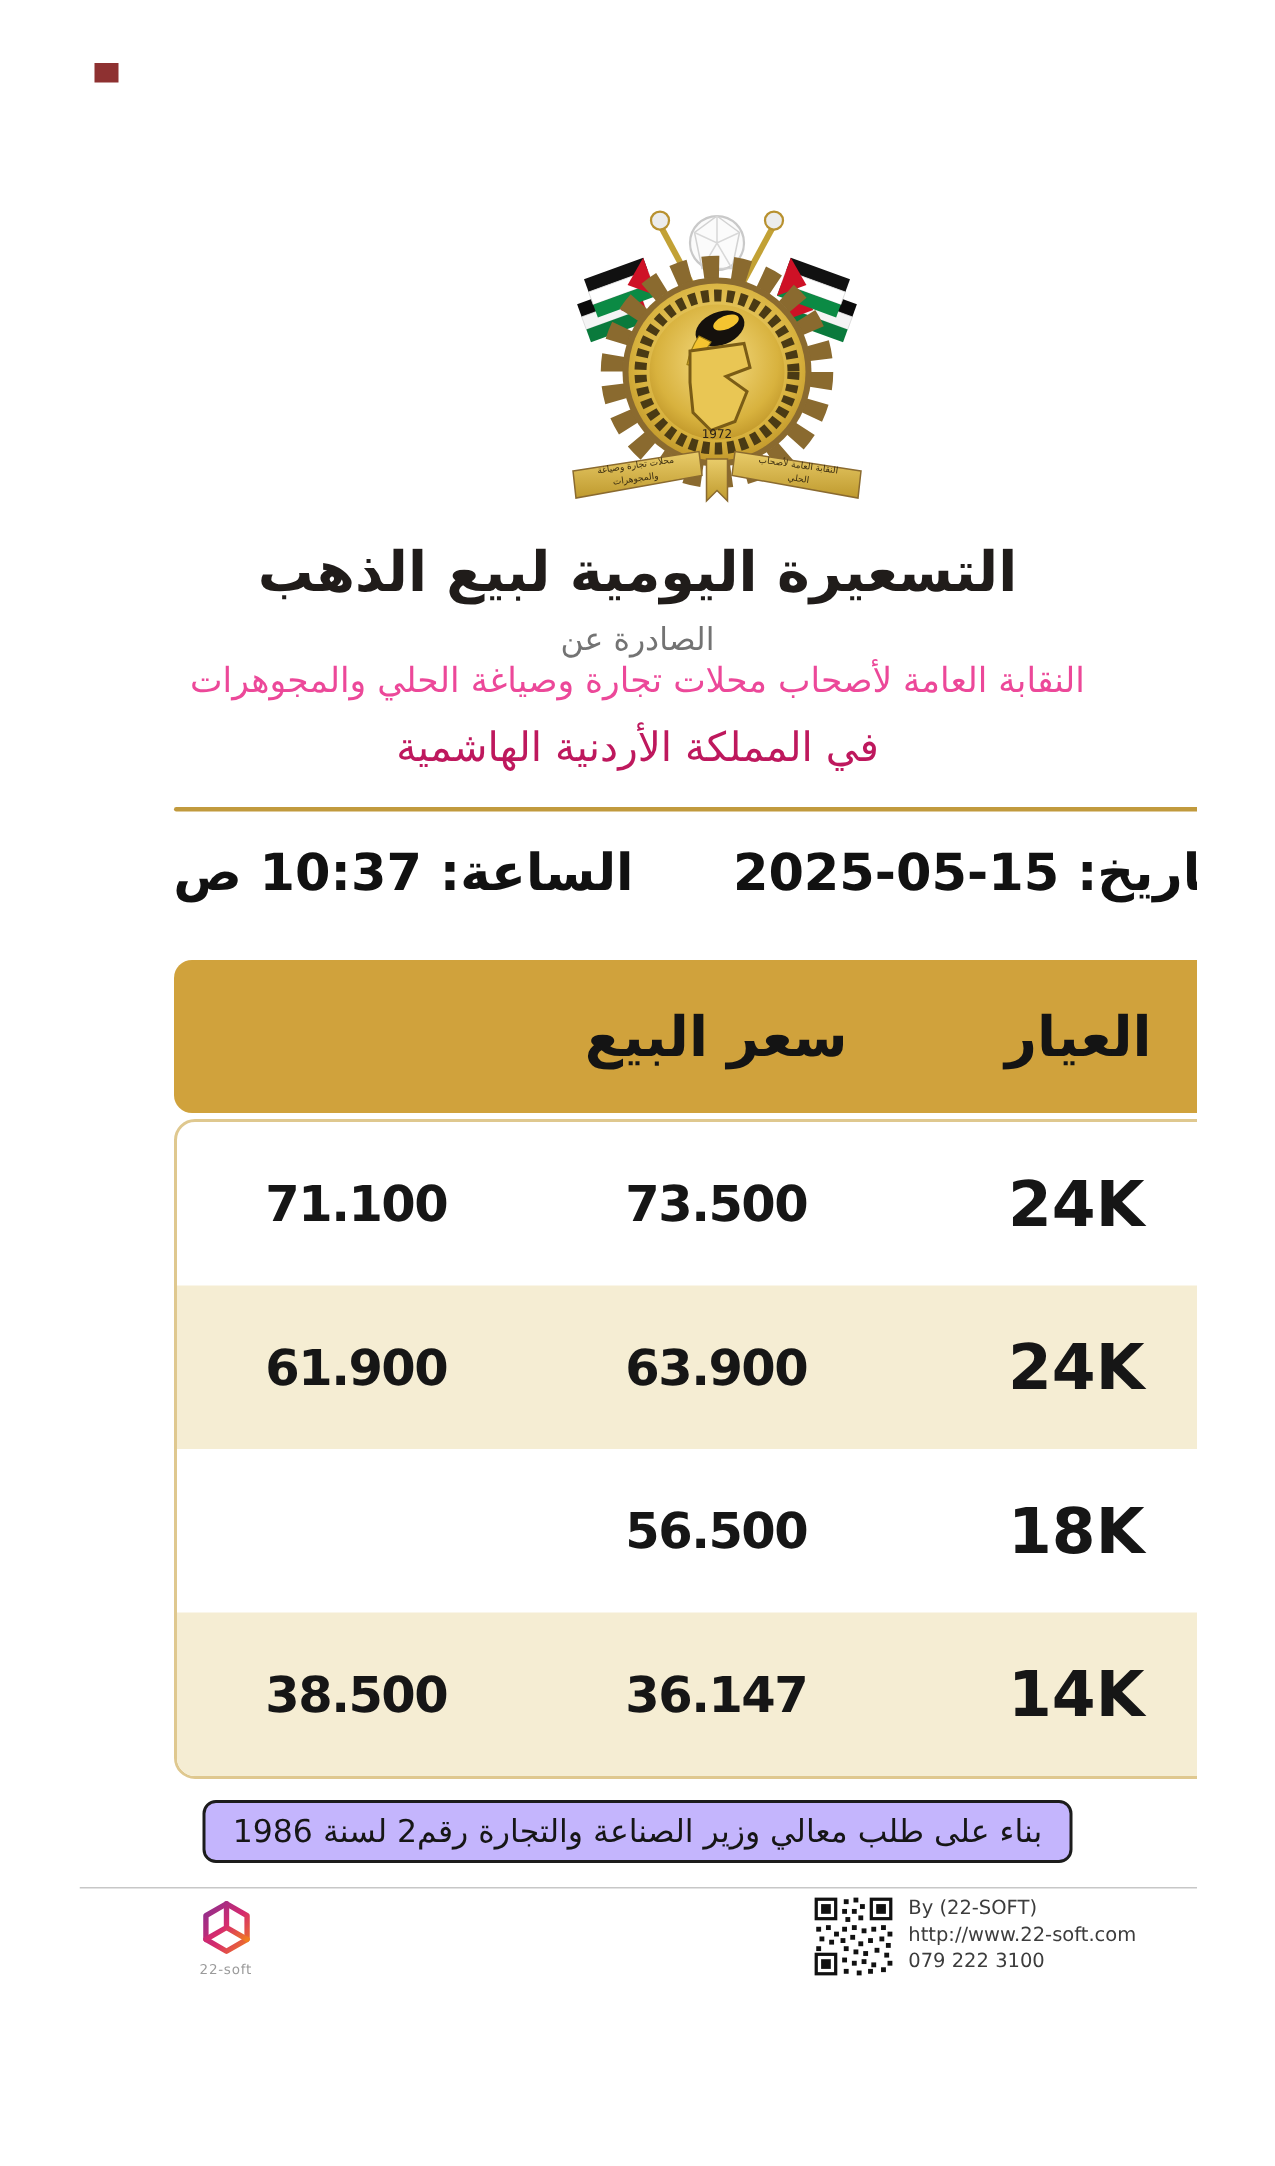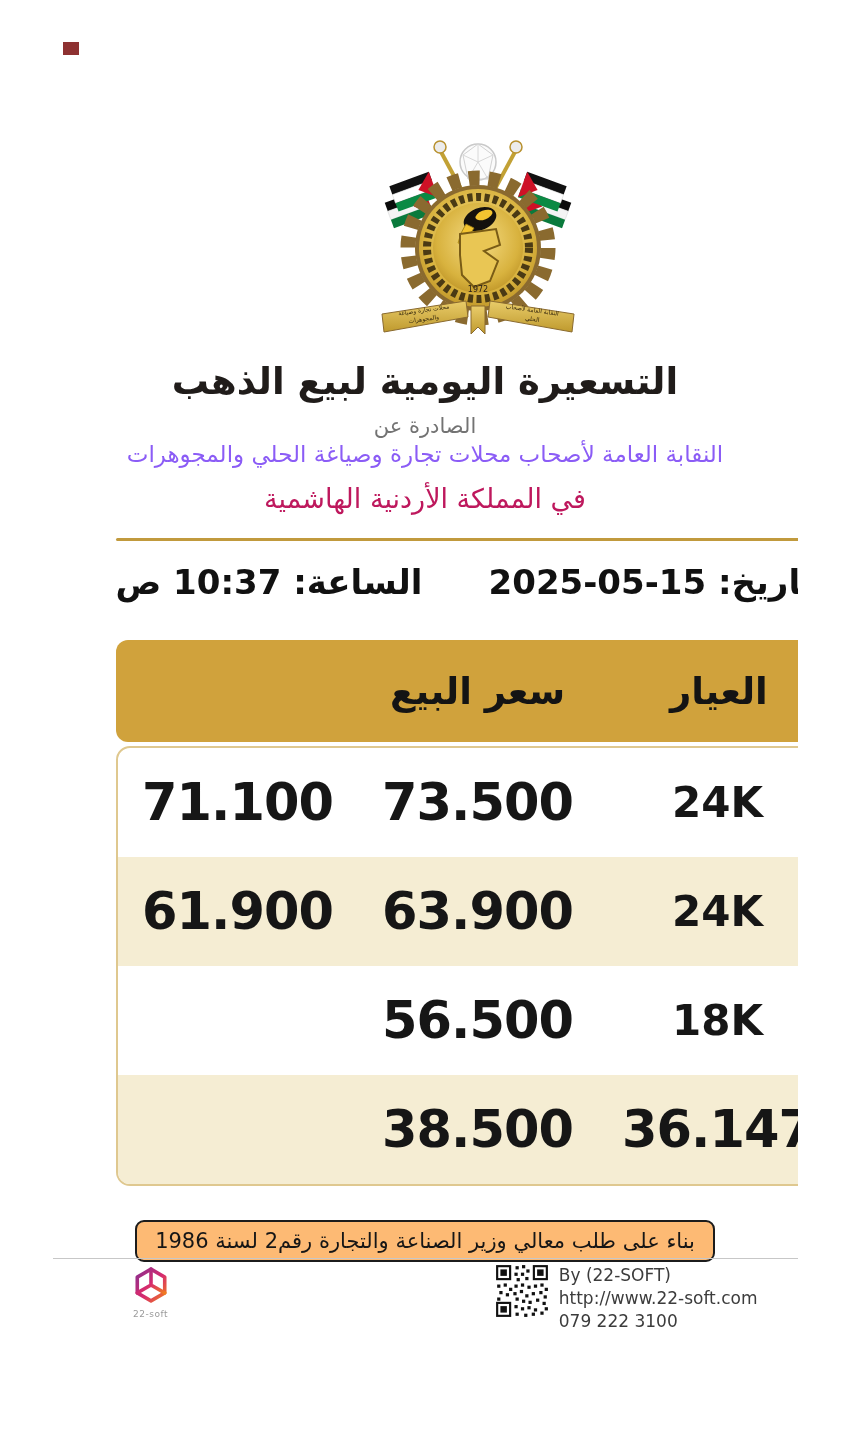--- a/index.html
+++ b/index.html
@@ -10,21 +10,21 @@
   }
   .corner-mark { position:absolute; left:10px; top:42px; width:16px; height:13px; background:#8e3131; }
 
   .logo-wrap { position:absolute; left:325px; top:120px; width:200px; height:222px; }
 
   .title {
     position:absolute; top:360px; left:0; width:100%; text-align:center;
     font-size:37px; font-weight:bold; color:#201c1a; direction:rtl;
   }
   .issued-1 { position:absolute; top:414px; left:0; width:100%; text-align:center; font-size:21px; direction:rtl; color:#737373; }
-  .issued-2 { position:absolute; top:441px; left:0; width:100%; text-align:center; font-size:23px; direction:rtl; color:#8b5cf6; }
+  .issued-2 { position:absolute; top:441px; left:0; width:100%; text-align:center; font-size:23px; direction:rtl; color:#ec4899; }
   .issued-3 { position:absolute; top:483px; left:0; width:100%; text-align:center; font-size:27px; direction:rtl; color:#be185d; }
 
   .gold-divider { position:absolute; top:538px; left:63px; width:724px; height:3px; background:#c19a3d; border-radius:2px; }
 
   .date-row {
     position:absolute; top:556px; left:63px; width:724px; height:52px;
     display:flex; justify-content:space-between; align-items:center;
     direction:rtl; font-size:34px; font-weight:bold; color:#111;
   }
   .date-row .pair { white-space:nowrap; }
@@ -36,36 +36,36 @@
   }
   .tbl-header .hcell { text-align:center; font-size:37px; font-weight:bold; color:#141414; }
 
   .tbl-body {
     position:absolute; top:746px; left:63px; width:724px; height:440px;
     border:2px solid #dfc88f; border-radius:14px; overflow:hidden; direction:rtl;
     background:#ffffff;
   }
   .trow { display:grid; grid-template-columns:1fr 1fr 1fr; align-items:center; height:109px; }
   .trow.alt { background:#f5edd3; }
-  .tcell { text-align:center; font-size:51px; font-weight:bold; color:#161616; letter-spacing:-1px; font-family:"DejaVu Sans", sans-serif; }
+  .tcell { text-align:center; font-size:33px; font-weight:bold; color:#161616; letter-spacing:-1px; font-family:"DejaVu Sans", sans-serif; }
   .tcell.karat { font-size:42px; letter-spacing:0; }
 
   .note-wrap { position:absolute; top:1200px; left:0; width:100%; display:flex; justify-content:center; }
   .note-box {
     border:2px solid #1c1c1c; border-radius:9px; padding:7px 18px;
-    font-size:21px; direction:rtl; color:#161616; background:#fdba74;margin-top:20px;
+    font-size:21px; direction:rtl; color:#161616; background:#c4b5fd;
   }
 
   .footer-line { position:absolute; top:1258px; left:0; width:850px; height:1px; background:#c7c7c7; }
 
   .brand { position:absolute; left:68px; top:1266px; width:60px; text-align:center; }
   .brand-name { font-size:9px; color:#9a9a9a; margin-top:1px; letter-spacing:0.5px; }
 
   .credit { position:absolute; right:40px; top:1264px; display:flex; gap:10px; align-items:flex-start; }
-  .credit-text { font-size:17px; color:#3c3c3c; line-height:1.35; font-family:"DejaVu Sans", sans-serif; }
+  .credit-text { font-size:13px; color:#3c3c3c; line-height:1.35; font-family:"DejaVu Sans", sans-serif; }
 </style>
 </head>
 <body>
 
 <div class="page">
 
   <div class="corner-mark"></div>
 
   <div class="logo-wrap">
     <svg viewBox="0 0 200 222" width="200" height="222">
@@ -187,20 +187,21 @@
     <div class="trow alt">
       <div class="tcell karat">24K</div>
       <div class="tcell">63.900</div>
       <div class="tcell">61.900</div>
     </div>
     <div class="trow">
       <div class="tcell karat">18K</div>
       <div class="tcell">56.500</div>
     </div>
     <div class="trow alt">
+      <div class="tcell karat">14K</div>
       <div class="tcell">36.147</div>
       <div class="tcell">38.500</div>
     </div>
   </div>
 
   <div class="note-wrap">
     <div class="note-box">بناء على طلب معالي وزير الصناعة والتجارة رقم2 لسنة 1986</div>
   </div>
 
   <div class="footer-line"></div>

